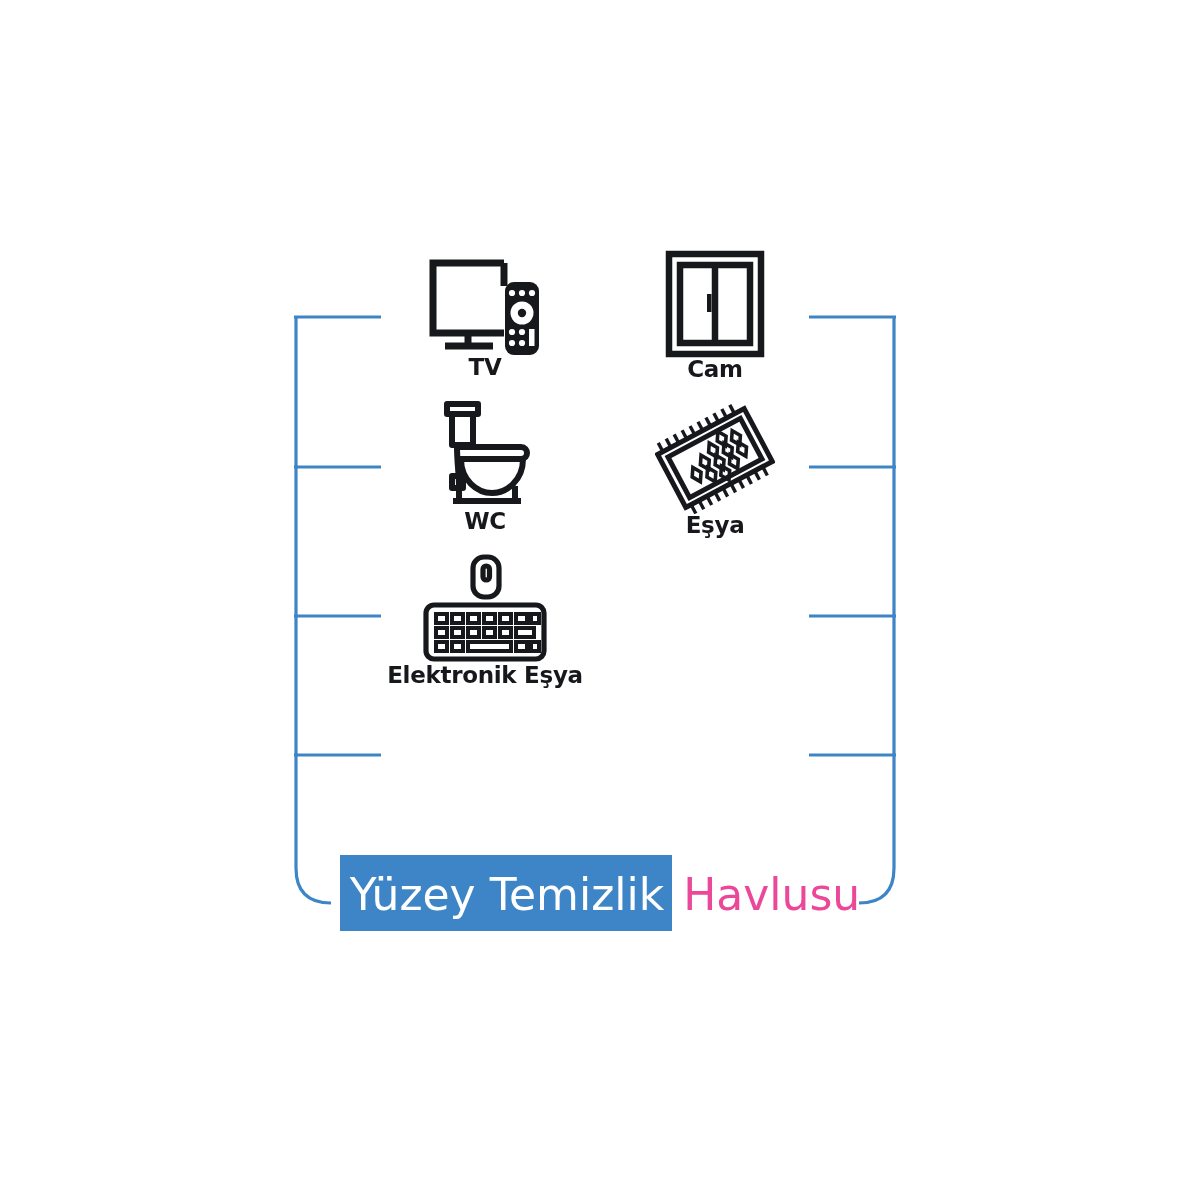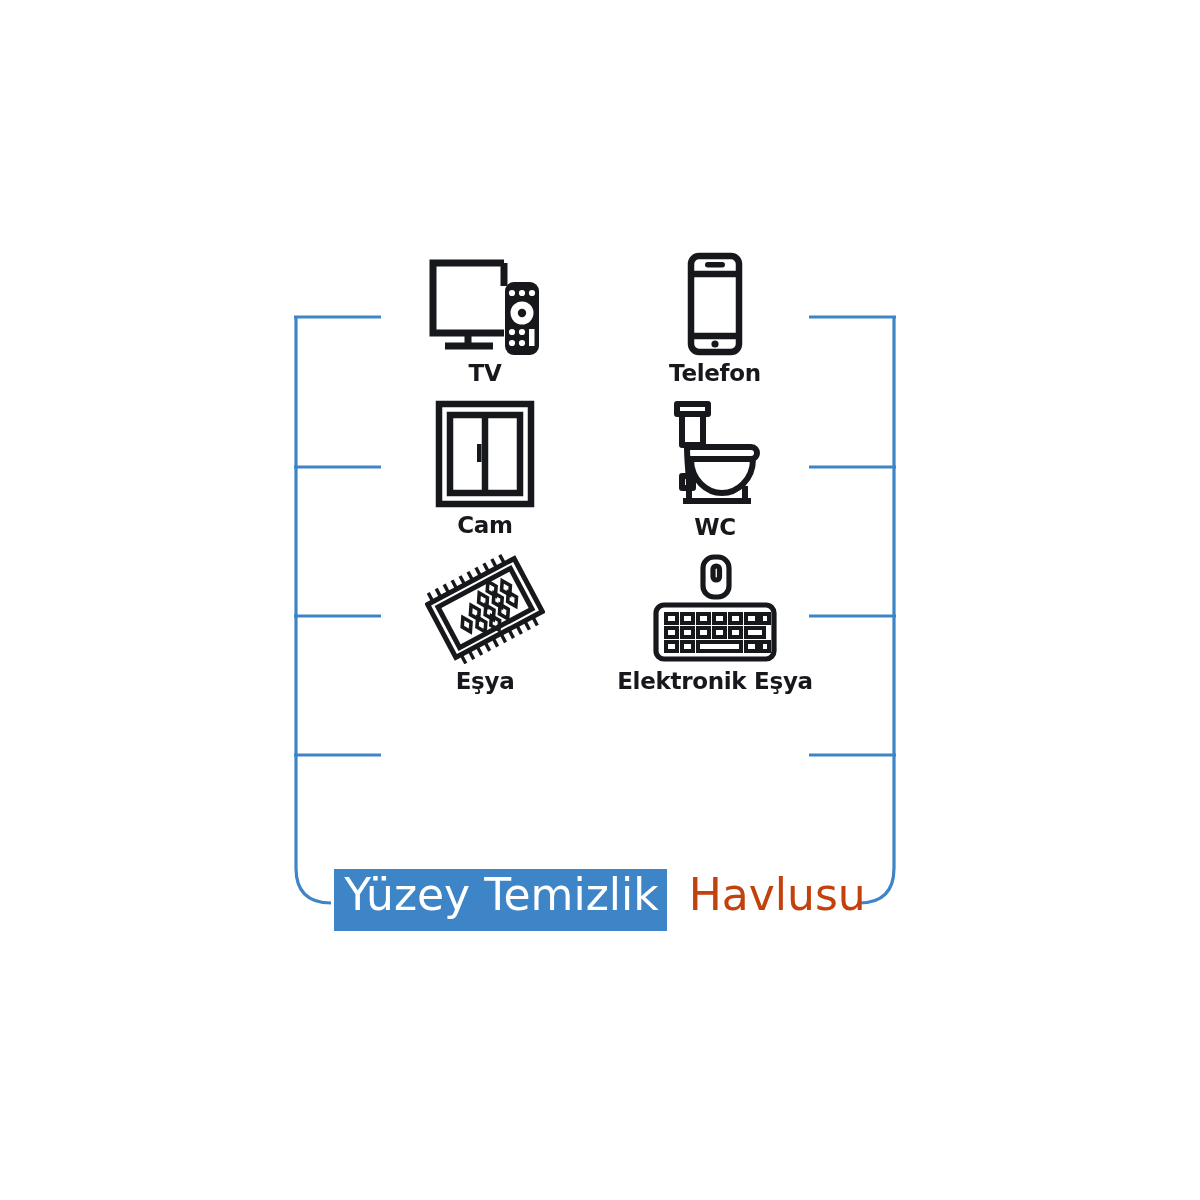--- a/index.html
+++ b/index.html
@@ -59,21 +59,20 @@
   .icon-box svg {
     display: block;
   }
   .cap {
     font-family: "DejaVu Sans", "Liberation Sans", sans-serif;
     font-weight: bold;
     font-size: 23px;
     color: #17181c;
     letter-spacing: -0.3px;
     line-height: 1;
-    margin-top: 6px;
     white-space: nowrap;
   }
   .cap.wide { font-size: 23px; }
 
   
   .c-tv .icon-box      { height: 108px; }
   .c-phone .icon-box   { height: 108px; }
   .c-window .icon-box  { height: 110px; }
   .c-table .icon-box   { height: 110px; }
   .c-wc .icon-box      { height: 112px; }
@@ -93,25 +92,25 @@
   .title-hl, .title-plain {
     font-family: "DejaVu Sans", "Liberation Sans", sans-serif;
     font-weight: 400;
     font-size: 44px;
     line-height: 1;
     letter-spacing: 0px;
   }
   .title-hl {
     background: #3d85c6;
     color: #ffffff;
-    padding: 0 8px 11px 10px;
+    padding: 14px 8px 11px 10px;
   }
   .title-plain {
-    color: #c2410c;
-    padding-left: 22px;
+    color: #ec4899;
+    padding-left: 11px;
   }
 </style>
 </head>
 <body>
 
 <div id="stage">
 
   <svg class="bracket-layer" viewBox="0 0 1200 1200">
 
     <g fill="none" stroke="#3d85c6" stroke-width="3.2" stroke-linecap="butt">
@@ -153,34 +152,20 @@
             <circle cx="103" cy="80" r="3.1" fill="#ffffff"></circle>
             <circle cx="93" cy="91" r="3.1" fill="#ffffff"></circle>
             <circle cx="103" cy="91" r="3.1" fill="#ffffff"></circle>
             <rect x="110" y="77" width="5.5" height="17" fill="#ffffff"></rect>
           </g>
         </svg>
       </div>
       <div class="cap">TV</div>
     </div>
 
-    <div class="cell c-phone">
-      <div class="icon-box">
-        <svg width="74" height="104" viewBox="0 0 74 104">
-          <g fill="none" stroke="#17181c" stroke-width="6.5">
-            <rect x="13" y="4" width="48" height="96" rx="8"></rect>
-            <line x1="13" y1="22" x2="61" y2="22"></line>
-            <line x1="13" y1="84" x2="61" y2="84"></line>
-          </g>
-          <rect x="27" y="10" width="20" height="5.5" rx="2.7" fill="#17181c"></rect>
-          <circle cx="37" cy="92" r="3.6" fill="#17181c"></circle>
-        </svg>
-      </div>
-      <div class="cap">Telefon</div>
-    </div>
 
     <div class="cell c-window">
       <div class="icon-box">
         <svg width="104" height="108" viewBox="0 0 104 108">
           <g fill="none" stroke="#17181c" stroke-width="6.5">
             <rect x="6" y="4" width="92" height="100"></rect>
             <rect x="17" y="15" width="70" height="78"></rect>
             <line x1="52" y1="15" x2="52" y2="93"></line>
           </g>
           <rect x="44" y="44" width="4.5" height="18" fill="#17181c"></rect>

